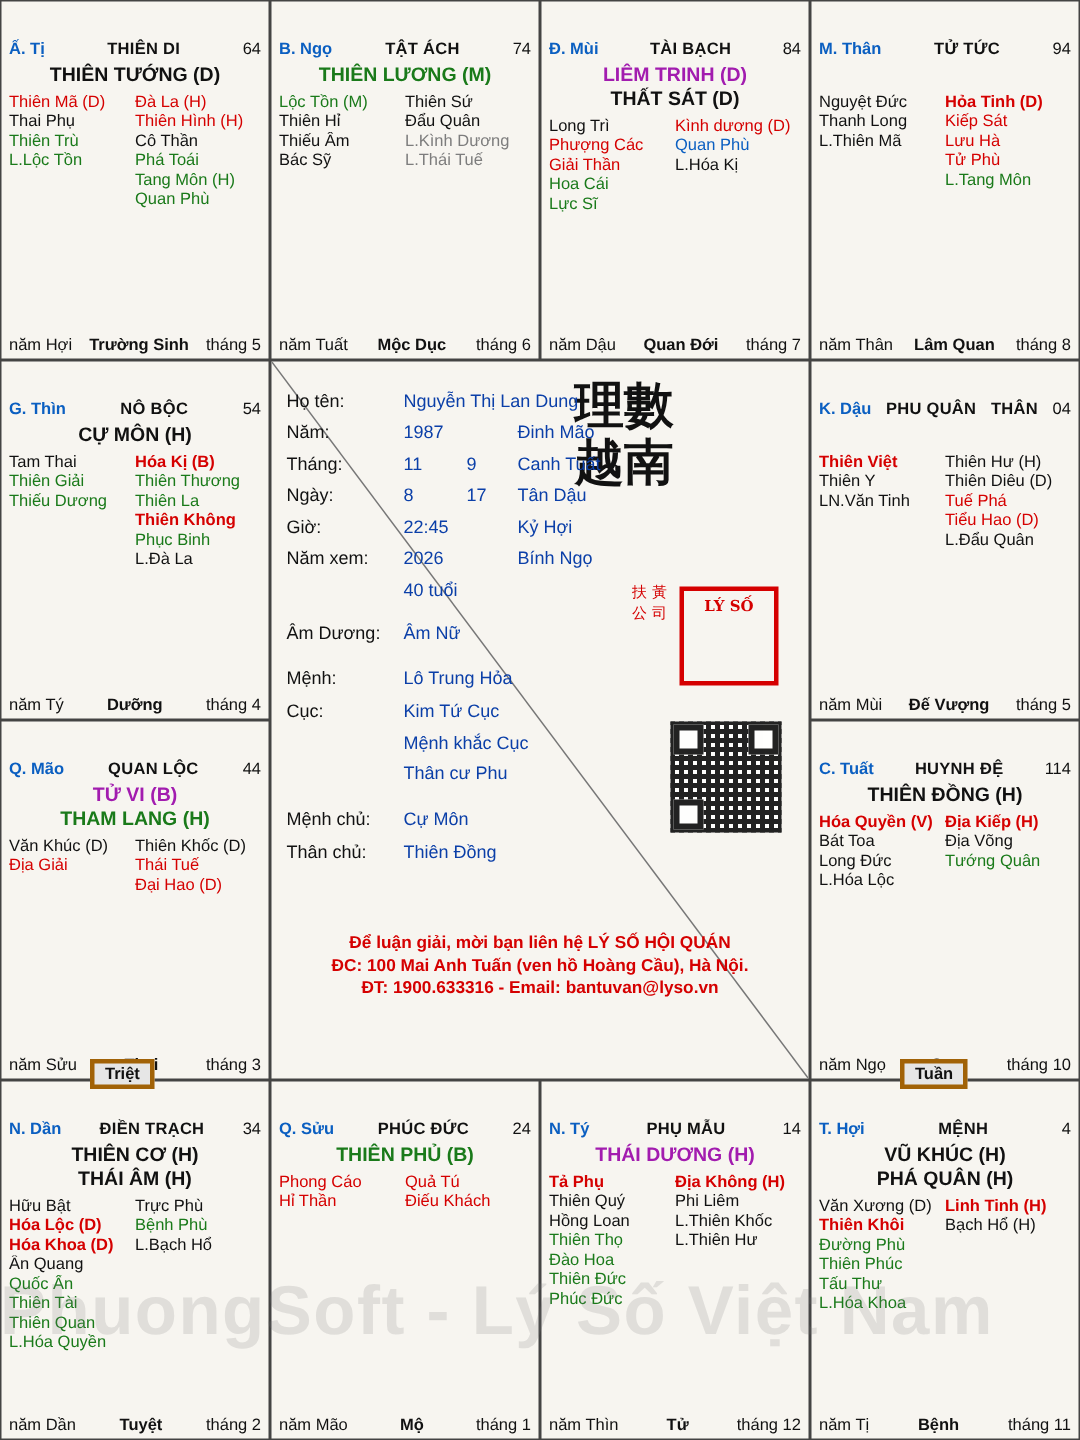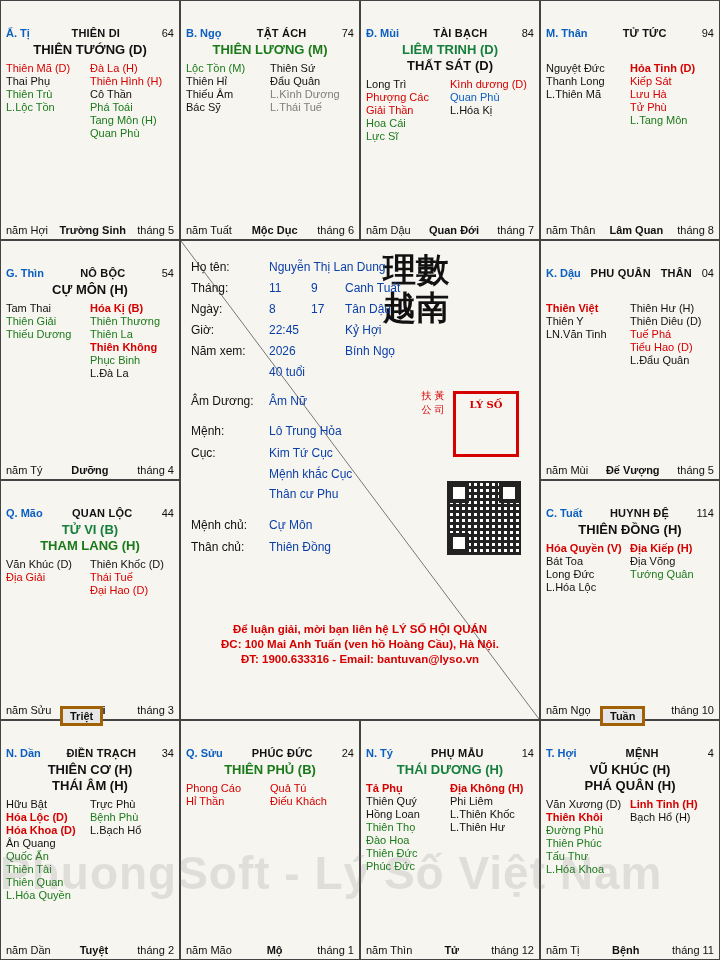--- a/index.html
+++ b/index.html
@@ -40,21 +40,21 @@
     padding:2px 5px 0 5px;
     font-size:11px;
     font-weight:bold;
   }
   .p-chi{color:#0b5fc1;}
   .p-cung{color:#111;font-weight:bold;letter-spacing:.2px;}
   .p-num{color:#111;font-weight:normal;margin-top:24px;}
   .p-title{
     text-align:center;font-weight:bold;font-size:13px;margin-top:3px;line-height:16px;
   }
-  .p-title .t-red{color:#15803d;}
+  .p-title .t-red{color:#a21caf;}
   .p-title .t-green{color:#1a7a1a;}
   .p-title .t-black{color:#111;}
   .p-cols{
     display:flex;gap:0px;padding:4px 5px 0 5px;
   }
   .p-col{flex:1;min-width:0;}
   .p-col div{line-height:13px;white-space:nowrap;overflow:hidden;text-overflow:ellipsis;}
   .red{color:#d50000;}
   .green{color:#1a7a1a;}
   .blue{color:#0b5fc1;}
@@ -307,20 +307,26 @@
       <div class="qr">
           <span class="qr-b"></span>
         </div>
 
       <div class="info">
         <div class="info-row">
           <span class="info-label">Họ tên:</span>
           <span class="info-v3">Nguyễn Thị Lan Dung</span>
         </div>
         <div class="info-row">
+          <span class="info-label">Năm:</span>
+          <span class="info-v1">1987</span>
+          <span class="info-v2"></span>
+          <span class="info-v3">Đinh Mão</span>
+        </div>
+        <div class="info-row">
           <span class="info-label">Tháng:</span>
           <span class="info-v1">11</span>
           <span class="info-v2">9</span>
           <span class="info-v3">Canh Tuất</span>
         </div>
         <div class="info-row">
           <span class="info-label">Ngày:</span>
           <span class="info-v1">8</span>
           <span class="info-v2">17</span>
           <span class="info-v3">Tân Dậu</span>

